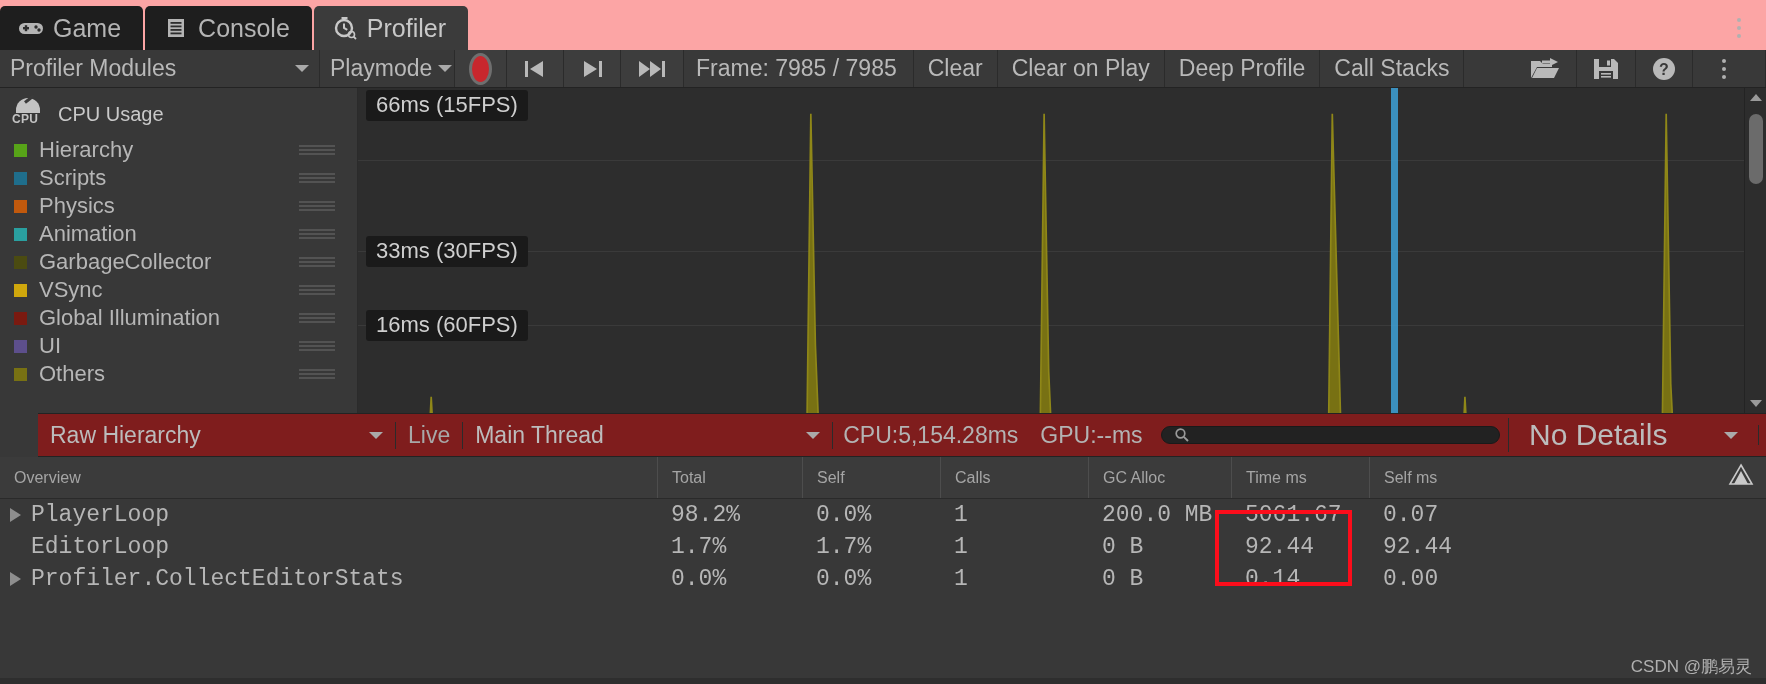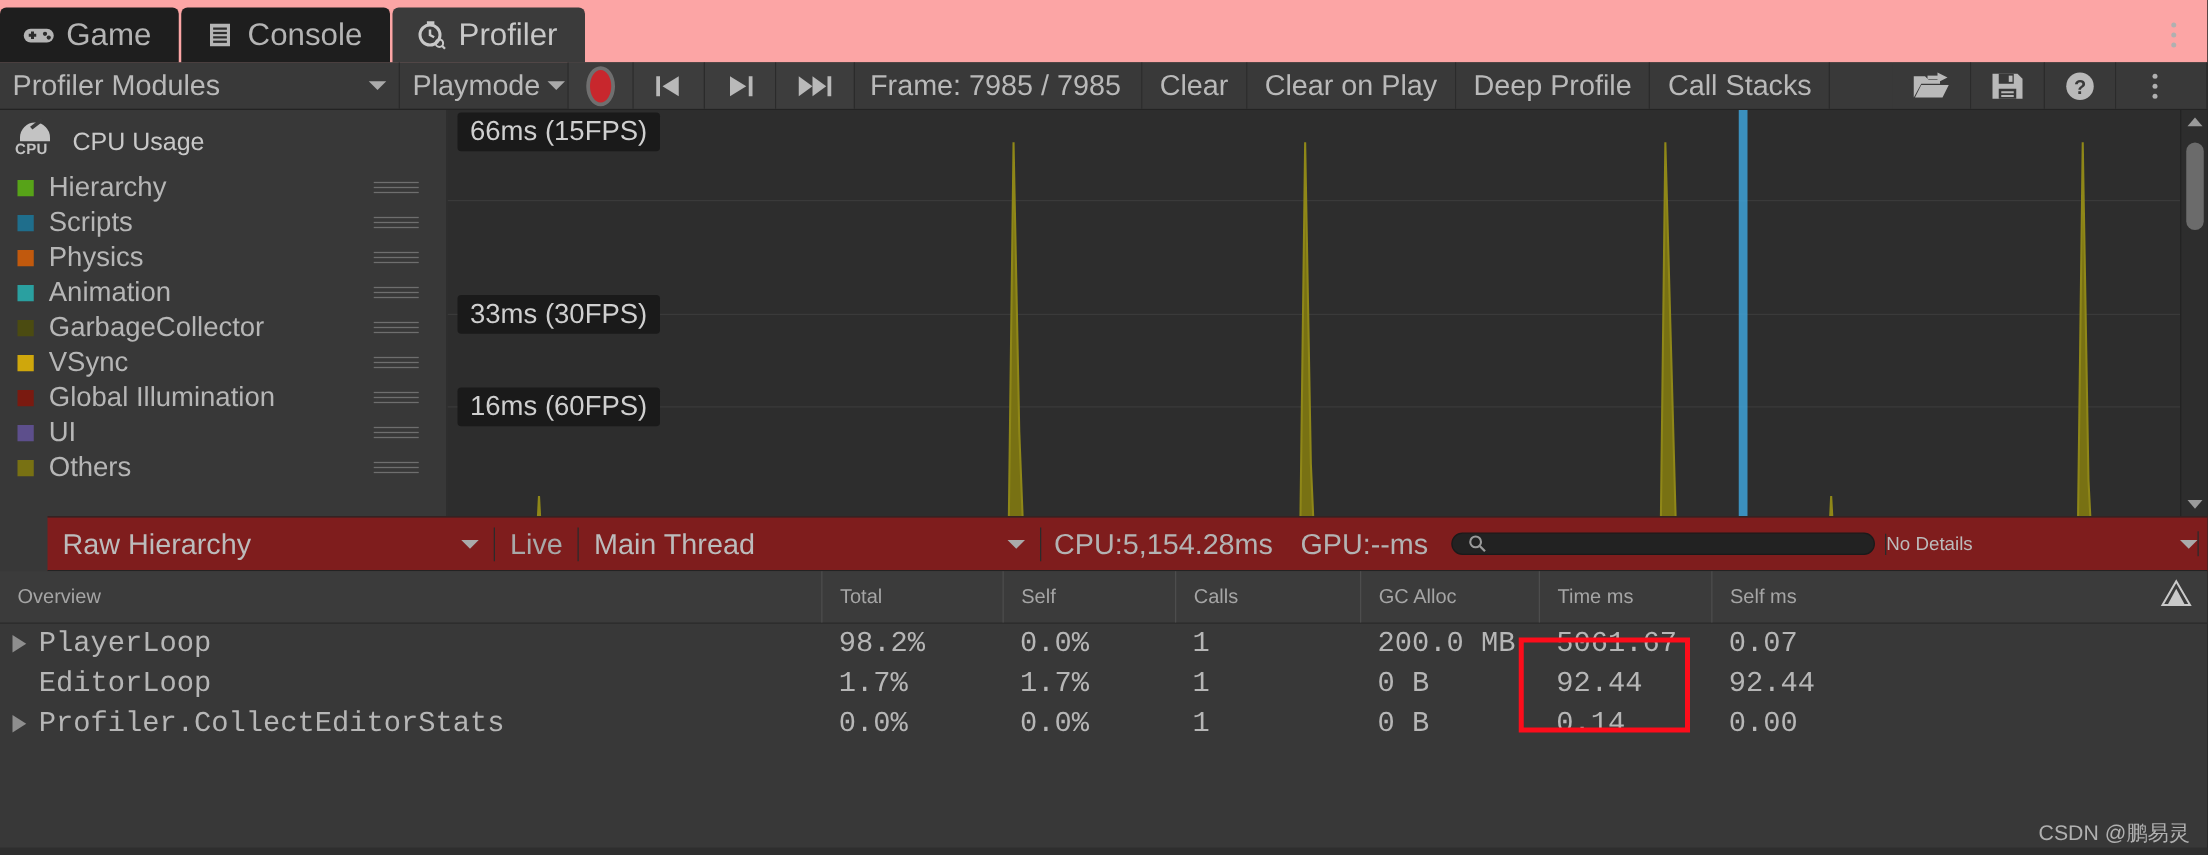--- a/index.html
+++ b/index.html
@@ -121,22 +121,22 @@
   .hier-thread { width: 370px; display: flex; align-items: center;
                  justify-content: space-between; padding: 0 12px;
                  color: #bcbcbc; font-size: 23px; border-right: 1px solid #2b2b2b; }
   .hier-stat { display: flex; align-items: center; padding: 0 10px;
                color: #b3b3b3; font-size: 23px; gap: 22px; }
   .searchbox { display: flex; align-items: center; gap: 8px; flex: 1 1 auto;
                margin: 7px 8px; background: #222222; border: 1px solid #1a1a1a;
                border-radius: 14px; padding: 0 12px; min-width: 120px; }
   .searchbox .ph { color: #7d7d7d; font-size: 20px; }
   .hier-details { width: 250px; display: flex; align-items: center;
-                  justify-content: space-between; padding: 0 0;
-                  color: #bcbcbc; font-size: 15px;
+                  justify-content: space-between; padding: 0 20px;
+                  color: #bcbcbc; font-size: 30px;
                   border-left: 1px solid #2b2b2b; }
   .hier-kebab { width: 46px; display: flex; flex-direction: column;
                 align-items: center; justify-content: center; gap: 4px;
                 border-left: 1px solid #2b2b2b; }
   .hier-kebab i { width: 4px; height: 4px; border-radius: 50%; background: #b0b0b0; }
 
   
   .table { position: absolute; left: 0; top: 457px; width: 1766px; height: 227px;
            background: #383838; }
   .thead { display: flex; height: 42px; align-items: center;

